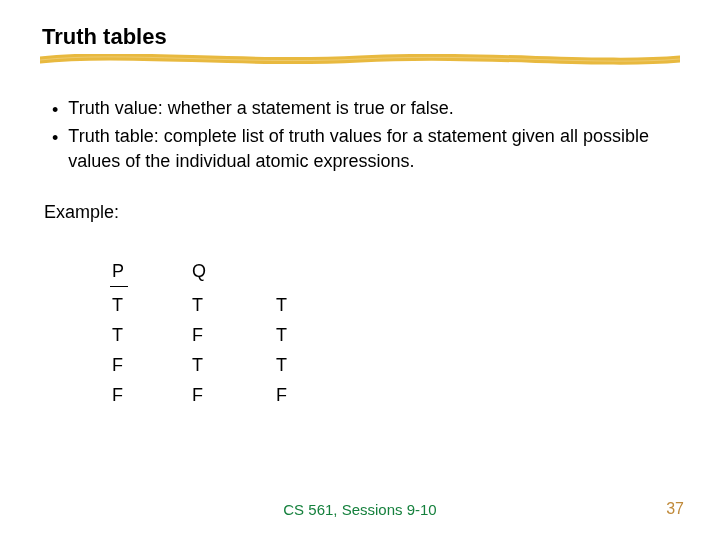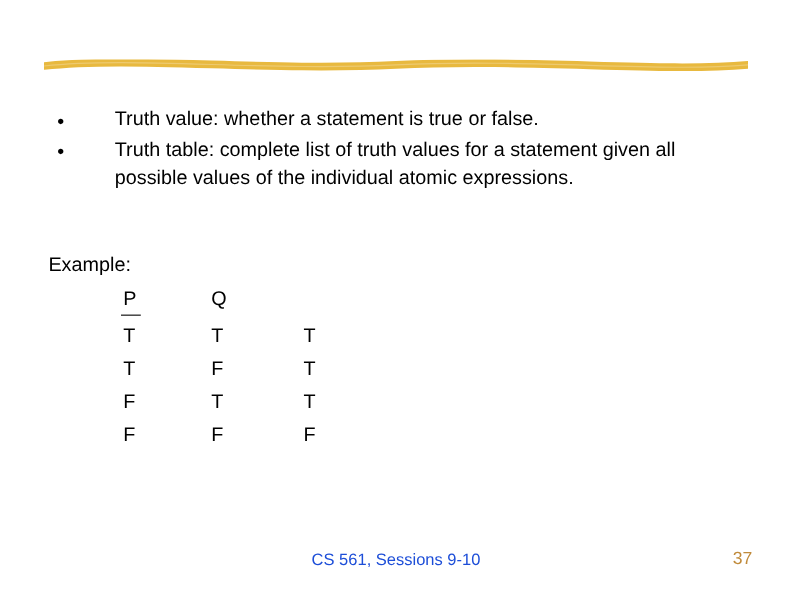--- a/index.html
+++ b/index.html
@@ -45,27 +45,26 @@
   .bullet {
     display: flex;
     align-items: flex-start;
     margin-bottom: 2px;
   }
   .bullet .dot {
     flex: 0 0 auto;
     margin-right: 10px;
     margin-top: 2px;
   }
-  .bullet .txt { flex: 1 1 auto; margin-left: 36px; }
+  .bullet .txt { flex: 1 1 auto; }
   .example-label {
     position: absolute;
     top: 202px;
     left: 44px;
     font-size: 18px;
-    margin-top: 28px;
   }
   .tt {
     position: absolute;
     top: 256px;
     left: 112px;
     font-size: 18px;
   }
   .tt .row {
     display: flex;
     height: 30px;
@@ -89,35 +88,36 @@
     height: 0;
     border-bottom: 1.5px solid #000;
   }
   .footer {
     position: absolute;
     left: 0;
     bottom: 22px;
     width: 720px;
     text-align: center;
     font-size: 15px;
-    color: #1d4ed8;
+    color: #15803d;
   }
   .pagenum {
     position: absolute;
     right: 36px;
     bottom: 22px;
     font-size: 16px;
     color: #c08a3a;
   }
 </style>
 </head>
 <body>
 
 <div class="slide">
 
+  <div class="title">Truth tables</div>
 
   <div class="underline">
     <svg width="640" height="14" viewBox="0 0 640 14">
       <path d="M0 6 C 80 -3, 200 11, 320 5 C 440 -1, 560 12, 640 5" stroke="#e8b93f" stroke-width="7" fill="none" stroke-linecap="round"></path>
       <path d="M0 6 C 80 -3, 200 11, 320 5 C 440 -1, 560 12, 640 5" stroke="#ffffff" stroke-width="1" fill="none" opacity="0.25"></path>
     </svg>
   </div>
 
   <div class="bullets">
     <div class="bullet">

